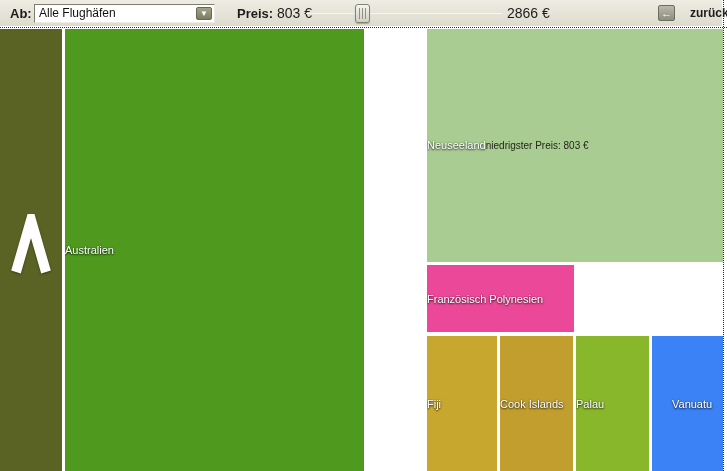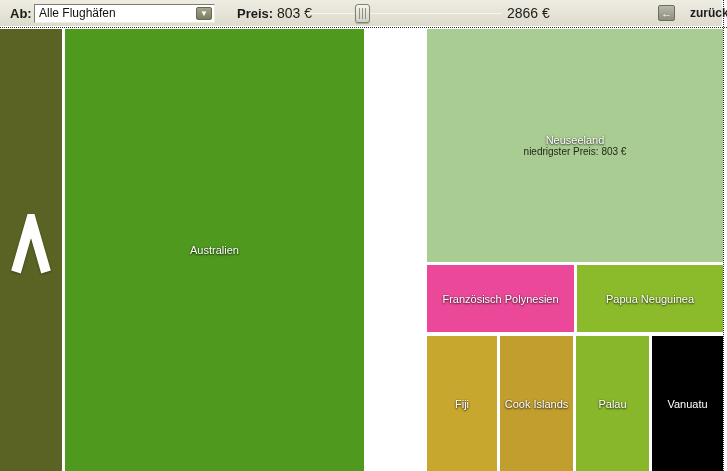--- a/index.html
+++ b/index.html
@@ -97,21 +97,21 @@
     background: #5a6224; cursor: pointer;
     display: flex; justify-content: center; align-items: flex-start;
   }
   .sidebar svg {
     margin-top: 186px;
     filter: drop-shadow(0 1px 1px rgba(0,0,0,0.35));
   }
   .treemap { position: absolute; left: 0; top: 0; width: 727px; height: 471px; }
   .cell {
     position: absolute; cursor: pointer;
-    display: flex; flex-direction: column; align-items: center; justify-content: center;
+    display: flex; flex-direction: row; align-items: center; justify-content: flex-start;
     overflow: hidden;
   }
   .cell-label {
     font-size: 11px; color: #ffffff; white-space: nowrap;
     text-shadow: 0 1px 2px rgba(0,0,0,0.75), 0 0 2px rgba(0,0,0,0.4);
   }
   .cell-sub {
     font-size: 10px; color: #26261a; white-space: nowrap;
   }
 </style>
@@ -126,33 +126,30 @@
       <div class="cell" style="left: 65px; top: 28px; width: 299px; height: 443px; background: rgb(79, 154, 30);">
         <div class="cell-label">Australien</div>
       </div>
       <div class="cell" style="left: 427px; top: 28px; width: 296px; height: 234px; background: rgb(169, 204, 146);">
         <div class="cell-label">Neuseeland</div>
         <div class="cell-sub">niedrigster Preis: 803 €</div>
       </div>
       <div class="cell" style="left: 427px; top: 265px; width: 147px; height: 67px; background: #ec4899;">
         <div class="cell-label">Französisch Polynesien</div>
       </div>
-      <div class="cell" style="left: 577px; top: 265px; width: 146px; height: 67px; background: rgb(139, 187, 42);">
-        <div class="cell-label">Papua Neuguinea</div>
-      </div>
       <div class="cell" style="left: 427px; top: 336px; width: 70px; height: 135px; background: rgb(200, 167, 47);">
         <div class="cell-label">Fiji</div>
       </div>
       <div class="cell" style="left: 500px; top: 336px; width: 73px; height: 135px; background: rgb(193, 158, 46);">
         <div class="cell-label">Cook Islands</div>
       </div>
       <div class="cell" style="left: 576px; top: 336px; width: 73px; height: 135px; background: rgb(137, 183, 43);">
         <div class="cell-label">Palau</div>
       </div>
-      <div class="cell" style="left: 652px; top: 336px; width: 71px; height: 135px; background: #000000;">
+      <div class="cell" style="left: 652px; top: 336px; width: 71px; height: 135px; background: #3b82f6; padding-left: 20px;">
         <div class="cell-label">Vanuatu</div>
       </div>
     </div>
 
   <div class="sidebar">
     <span>
       <svg width="44" height="62" viewBox="0 0 44 62">
         <polyline points="7,58 22,6 37,58" stroke="#ffffff" stroke-width="10" fill="none"></polyline>
       </svg>
     </span>

